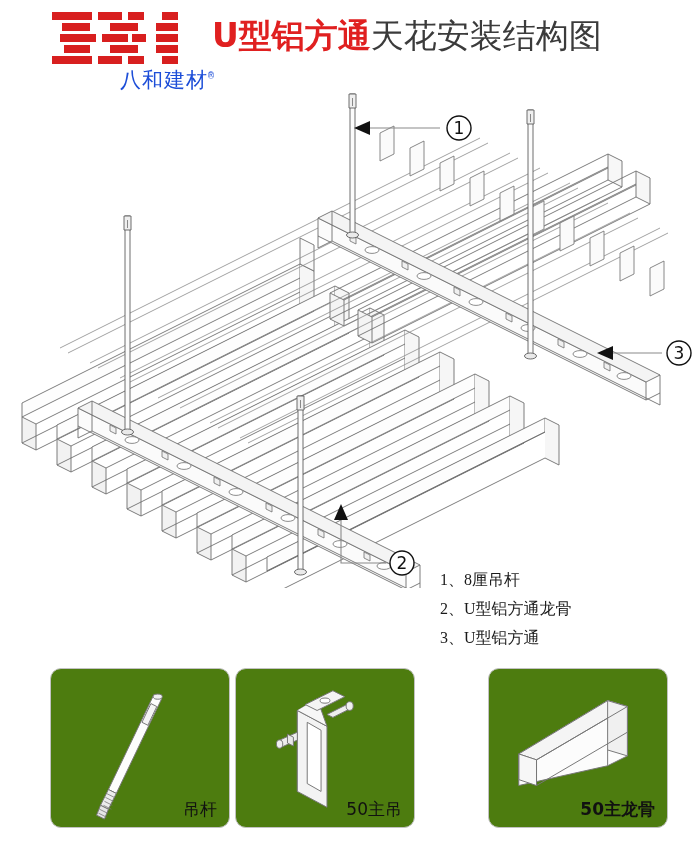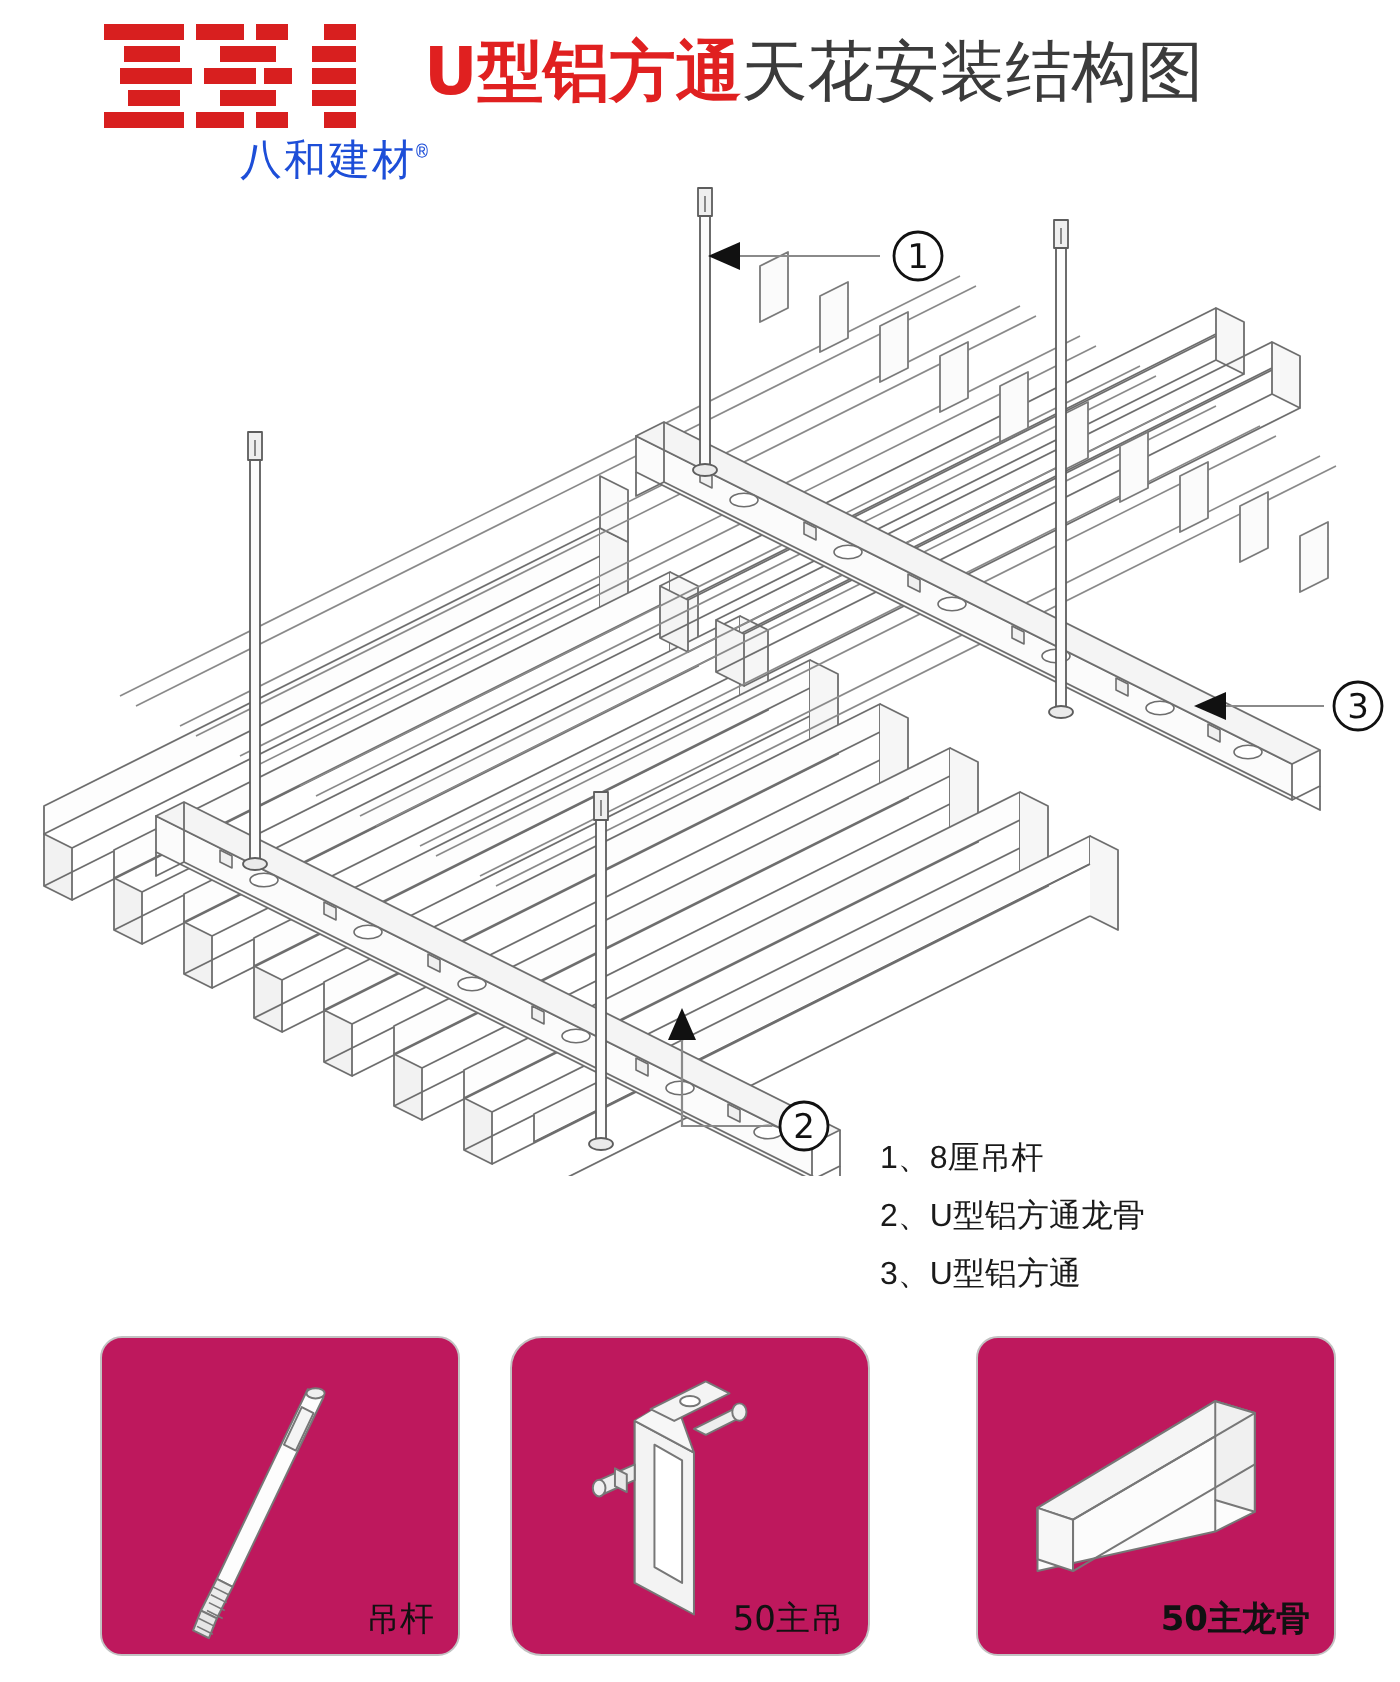--- a/index.html
+++ b/index.html
@@ -29,40 +29,40 @@
   .title .t-dark{color:#3b3b3b;font-weight:500;}
 
   
   .diagram{position:absolute;left:0;top:78px;width:700px;height:510px;}
   .diagram svg{display:block;}
 
   
   .legend{position:absolute;left:440px;top:565px;width:250px;}
   .legend-item{
     font-size:16px;line-height:29px;color:#1a1a1a;white-space:nowrap;
-    font-family:Liberation Sans, sans-serif;
+    font-family:Liberation Serif, serif;
   }
 
   
   .acc-head{position:absolute;left:52px;top:604px;width:260px;}
   .acc-title{
     font-size:35px;font-weight:700;color:#1b1b1b;letter-spacing:3px;
     line-height:40px;font-family:"DejaVu Sans","Liberation Sans",sans-serif;
   }
   .acc-sub{
     font-size:15px;color:#2a2a2a;letter-spacing:.5px;line-height:20px;
     font-family:"Liberation Sans",sans-serif;
   }
   .acc-boxes{position:absolute;left:0;top:668px;width:700px;height:165px;}
   .acc-box{
     position:absolute;top:0;width:180px;height:160px;
-    border:1.6px solid #c2c2c2;border-radius:11px;background:#be185d;box-sizing:border-box;
+    border:1.6px solid #c2c2c2;border-radius:11px;background:#4d7c0f;box-sizing:border-box;
   }
   .acc-box:nth-child(1){left:50px;}
-  .acc-box:nth-child(2){left:255px;border-radius:16px;}
+  .acc-box:nth-child(2){left:235px;}
   .acc-box:nth-child(3){left:444px;margin-left:44px;}
   .acc-art{position:absolute;left:0;top:0;width:100%;height:100%;}
   .acc-label{
     position:absolute;right:12px;bottom:6px;font-size:17px;color:#111;
     font-family:"DejaVu Sans","Liberation Sans",sans-serif;white-space:nowrap;
   }
   .acc-label.bold{font-weight:700;}
 
   .callout-txt{
     font-family:"DejaVu Sans","Liberation Sans",sans-serif;

